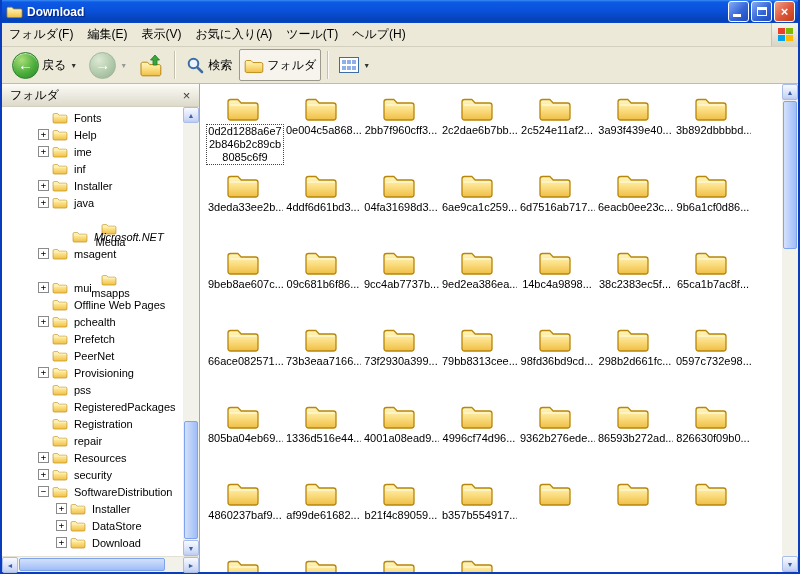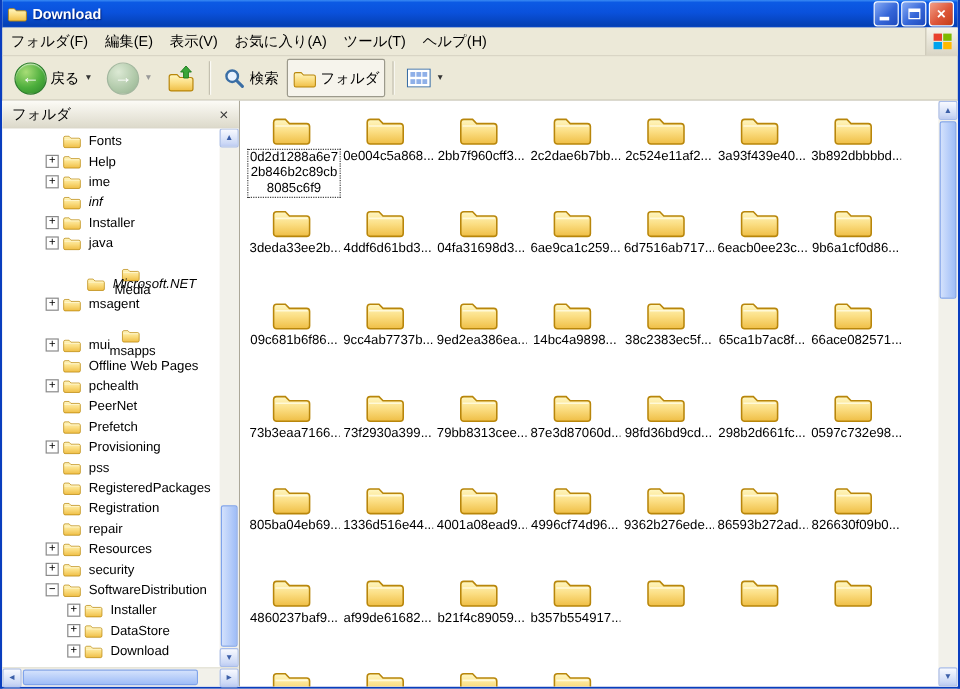--- a/index.html
+++ b/index.html
@@ -242,21 +242,21 @@
             <div class="tree-row" style="padding-left: 36px;">
               <span class="expander plus">+</span>
               <span class="ficon">
                 <svg width="16" height="13" viewBox="0 0 34 28">
                   <path d="M2 8 C2 6.6 3.1 5.5 4.5 5.5 L11.8 5.5 L15.2 9 L29.5 9 C30.9 9 32 10.1 32 11.5 L32 23.5 C32 24.9 30.9 26 29.5 26 L4.5 26 C3.1 26 2 24.9 2 23.5 Z" fill="url(#foldGrad)" stroke="#B8860B" stroke-width="1.3"></path>
                   <path d="M3.5 11 L30.5 11" stroke="#FFF9D8" stroke-width="1.3" fill="none"></path>
                 </svg>
               </span>
               <span class="tree-label">ime</span>
             </div>
-            <div class="tree-row" style="padding-left: 36px; font-style: italic;">
+            <div class="tree-row" style="padding-left: 36px;">
               <span class="expander none"></span>
               <span class="ficon">
                 <svg width="16" height="13" viewBox="0 0 34 28">
                   <path d="M2 8 C2 6.6 3.1 5.5 4.5 5.5 L11.8 5.5 L15.2 9 L29.5 9 C30.9 9 32 10.1 32 11.5 L32 23.5 C32 24.9 30.9 26 29.5 26 L4.5 26 C3.1 26 2 24.9 2 23.5 Z" fill="url(#foldGrad)" stroke="#B8860B" stroke-width="1.3"></path>
                   <path d="M3.5 11 L30.5 11" stroke="#FFF9D8" stroke-width="1.3" fill="none"></path>
                 </svg>
               </span>
               <span class="tree-label">inf</span>
             </div>
             <div class="tree-row" style="padding-left: 36px;">
@@ -350,31 +350,31 @@
               <span class="tree-label">pchealth</span>
             </div>
             <div class="tree-row" style="padding-left: 36px;">
               <span class="expander none"></span>
               <span class="ficon">
                 <svg width="16" height="13" viewBox="0 0 34 28">
                   <path d="M2 8 C2 6.6 3.1 5.5 4.5 5.5 L11.8 5.5 L15.2 9 L29.5 9 C30.9 9 32 10.1 32 11.5 L32 23.5 C32 24.9 30.9 26 29.5 26 L4.5 26 C3.1 26 2 24.9 2 23.5 Z" fill="url(#foldGrad)" stroke="#B8860B" stroke-width="1.3"></path>
                   <path d="M3.5 11 L30.5 11" stroke="#FFF9D8" stroke-width="1.3" fill="none"></path>
                 </svg>
               </span>
+              <span class="tree-label">Prefetch</span>
+            </div>
+            <div class="tree-row" style="padding-left: 36px;">
+              <span class="expander none"></span>
+              <span class="ficon">
+                <svg width="16" height="13" viewBox="0 0 34 28">
+                  <path d="M2 8 C2 6.6 3.1 5.5 4.5 5.5 L11.8 5.5 L15.2 9 L29.5 9 C30.9 9 32 10.1 32 11.5 L32 23.5 C32 24.9 30.9 26 29.5 26 L4.5 26 C3.1 26 2 24.9 2 23.5 Z" fill="url(#foldGrad)" stroke="#B8860B" stroke-width="1.3"></path>
+                  <path d="M3.5 11 L30.5 11" stroke="#FFF9D8" stroke-width="1.3" fill="none"></path>
+                </svg>
+              </span>
               <span class="tree-label">PeerNet</span>
-            </div>
-            <div class="tree-row" style="padding-left: 36px;">
-              <span class="expander none"></span>
-              <span class="ficon">
-                <svg width="16" height="13" viewBox="0 0 34 28">
-                  <path d="M2 8 C2 6.6 3.1 5.5 4.5 5.5 L11.8 5.5 L15.2 9 L29.5 9 C30.9 9 32 10.1 32 11.5 L32 23.5 C32 24.9 30.9 26 29.5 26 L4.5 26 C3.1 26 2 24.9 2 23.5 Z" fill="url(#foldGrad)" stroke="#B8860B" stroke-width="1.3"></path>
-                  <path d="M3.5 11 L30.5 11" stroke="#FFF9D8" stroke-width="1.3" fill="none"></path>
-                </svg>
-              </span>
-              <span class="tree-label">Prefetch</span>
             </div>
             <div class="tree-row" style="padding-left: 36px;">
               <span class="expander plus">+</span>
               <span class="ficon">
                 <svg width="16" height="13" viewBox="0 0 34 28">
                   <path d="M2 8 C2 6.6 3.1 5.5 4.5 5.5 L11.8 5.5 L15.2 9 L29.5 9 C30.9 9 32 10.1 32 11.5 L32 23.5 C32 24.9 30.9 26 29.5 26 L4.5 26 C3.1 26 2 24.9 2 23.5 Z" fill="url(#foldGrad)" stroke="#B8860B" stroke-width="1.3"></path>
                   <path d="M3.5 11 L30.5 11" stroke="#FFF9D8" stroke-width="1.3" fill="none"></path>
                 </svg>
               </span>
               <span class="tree-label">Provisioning</span>
@@ -621,20 +621,29 @@
             </span>
             <div class="grid-label">9b6a1cf0d86...</div>
           </div>
           <div class="grid-item">
             <span class="ficon">
               <svg width="34" height="28" viewBox="0 0 34 28">
                 <path d="M2 8 C2 6.6 3.1 5.5 4.5 5.5 L11.8 5.5 L15.2 9 L29.5 9 C30.9 9 32 10.1 32 11.5 L32 23.5 C32 24.9 30.9 26 29.5 26 L4.5 26 C3.1 26 2 24.9 2 23.5 Z" fill="url(#foldGrad)" stroke="#B8860B" stroke-width="1.3"></path>
                 <path d="M3.5 11 L30.5 11" stroke="#FFF9D8" stroke-width="1.3" fill="none"></path>
               </svg>
             </span>
+            <div class="grid-label">9beb8ae607c...</div>
+          </div>
+          <div class="grid-item">
+            <span class="ficon">
+              <svg width="34" height="28" viewBox="0 0 34 28">
+                <path d="M2 8 C2 6.6 3.1 5.5 4.5 5.5 L11.8 5.5 L15.2 9 L29.5 9 C30.9 9 32 10.1 32 11.5 L32 23.5 C32 24.9 30.9 26 29.5 26 L4.5 26 C3.1 26 2 24.9 2 23.5 Z" fill="url(#foldGrad)" stroke="#B8860B" stroke-width="1.3"></path>
+                <path d="M3.5 11 L30.5 11" stroke="#FFF9D8" stroke-width="1.3" fill="none"></path>
+              </svg>
+            </span>
             <div class="grid-label">09c681b6f86...</div>
           </div>
           <div class="grid-item">
             <span class="ficon">
               <svg width="34" height="28" viewBox="0 0 34 28">
                 <path d="M2 8 C2 6.6 3.1 5.5 4.5 5.5 L11.8 5.5 L15.2 9 L29.5 9 C30.9 9 32 10.1 32 11.5 L32 23.5 C32 24.9 30.9 26 29.5 26 L4.5 26 C3.1 26 2 24.9 2 23.5 Z" fill="url(#foldGrad)" stroke="#B8860B" stroke-width="1.3"></path>
                 <path d="M3.5 11 L30.5 11" stroke="#FFF9D8" stroke-width="1.3" fill="none"></path>
               </svg>
             </span>
             <div class="grid-label">9cc4ab7737b...</div>
@@ -703,29 +712,20 @@
             <div class="grid-label">73f2930a399...</div>
           </div>
           <div class="grid-item">
             <span class="ficon">
               <svg width="34" height="28" viewBox="0 0 34 28">
                 <path d="M2 8 C2 6.6 3.1 5.5 4.5 5.5 L11.8 5.5 L15.2 9 L29.5 9 C30.9 9 32 10.1 32 11.5 L32 23.5 C32 24.9 30.9 26 29.5 26 L4.5 26 C3.1 26 2 24.9 2 23.5 Z" fill="url(#foldGrad)" stroke="#B8860B" stroke-width="1.3"></path>
                 <path d="M3.5 11 L30.5 11" stroke="#FFF9D8" stroke-width="1.3" fill="none"></path>
               </svg>
             </span>
             <div class="grid-label">79bb8313cee...</div>
-          </div>
-          <div class="grid-item">
-            <span class="ficon">
-              <svg width="34" height="28" viewBox="0 0 34 28">
-                <path d="M2 8 C2 6.6 3.1 5.5 4.5 5.5 L11.8 5.5 L15.2 9 L29.5 9 C30.9 9 32 10.1 32 11.5 L32 23.5 C32 24.9 30.9 26 29.5 26 L4.5 26 C3.1 26 2 24.9 2 23.5 Z" fill="url(#foldGrad)" stroke="#B8860B" stroke-width="1.3"></path>
-                <path d="M3.5 11 L30.5 11" stroke="#FFF9D8" stroke-width="1.3" fill="none"></path>
-              </svg>
-            </span>
-            <div class="grid-label">87e3d87060d...</div>
           </div>
           <div class="grid-item">
             <span class="ficon">
               <svg width="34" height="28" viewBox="0 0 34 28">
                 <path d="M2 8 C2 6.6 3.1 5.5 4.5 5.5 L11.8 5.5 L15.2 9 L29.5 9 C30.9 9 32 10.1 32 11.5 L32 23.5 C32 24.9 30.9 26 29.5 26 L4.5 26 C3.1 26 2 24.9 2 23.5 Z" fill="url(#foldGrad)" stroke="#B8860B" stroke-width="1.3"></path>
                 <path d="M3.5 11 L30.5 11" stroke="#FFF9D8" stroke-width="1.3" fill="none"></path>
               </svg>
             </span>
             <div class="grid-label">98fd36bd9cd...</div>
           </div>

